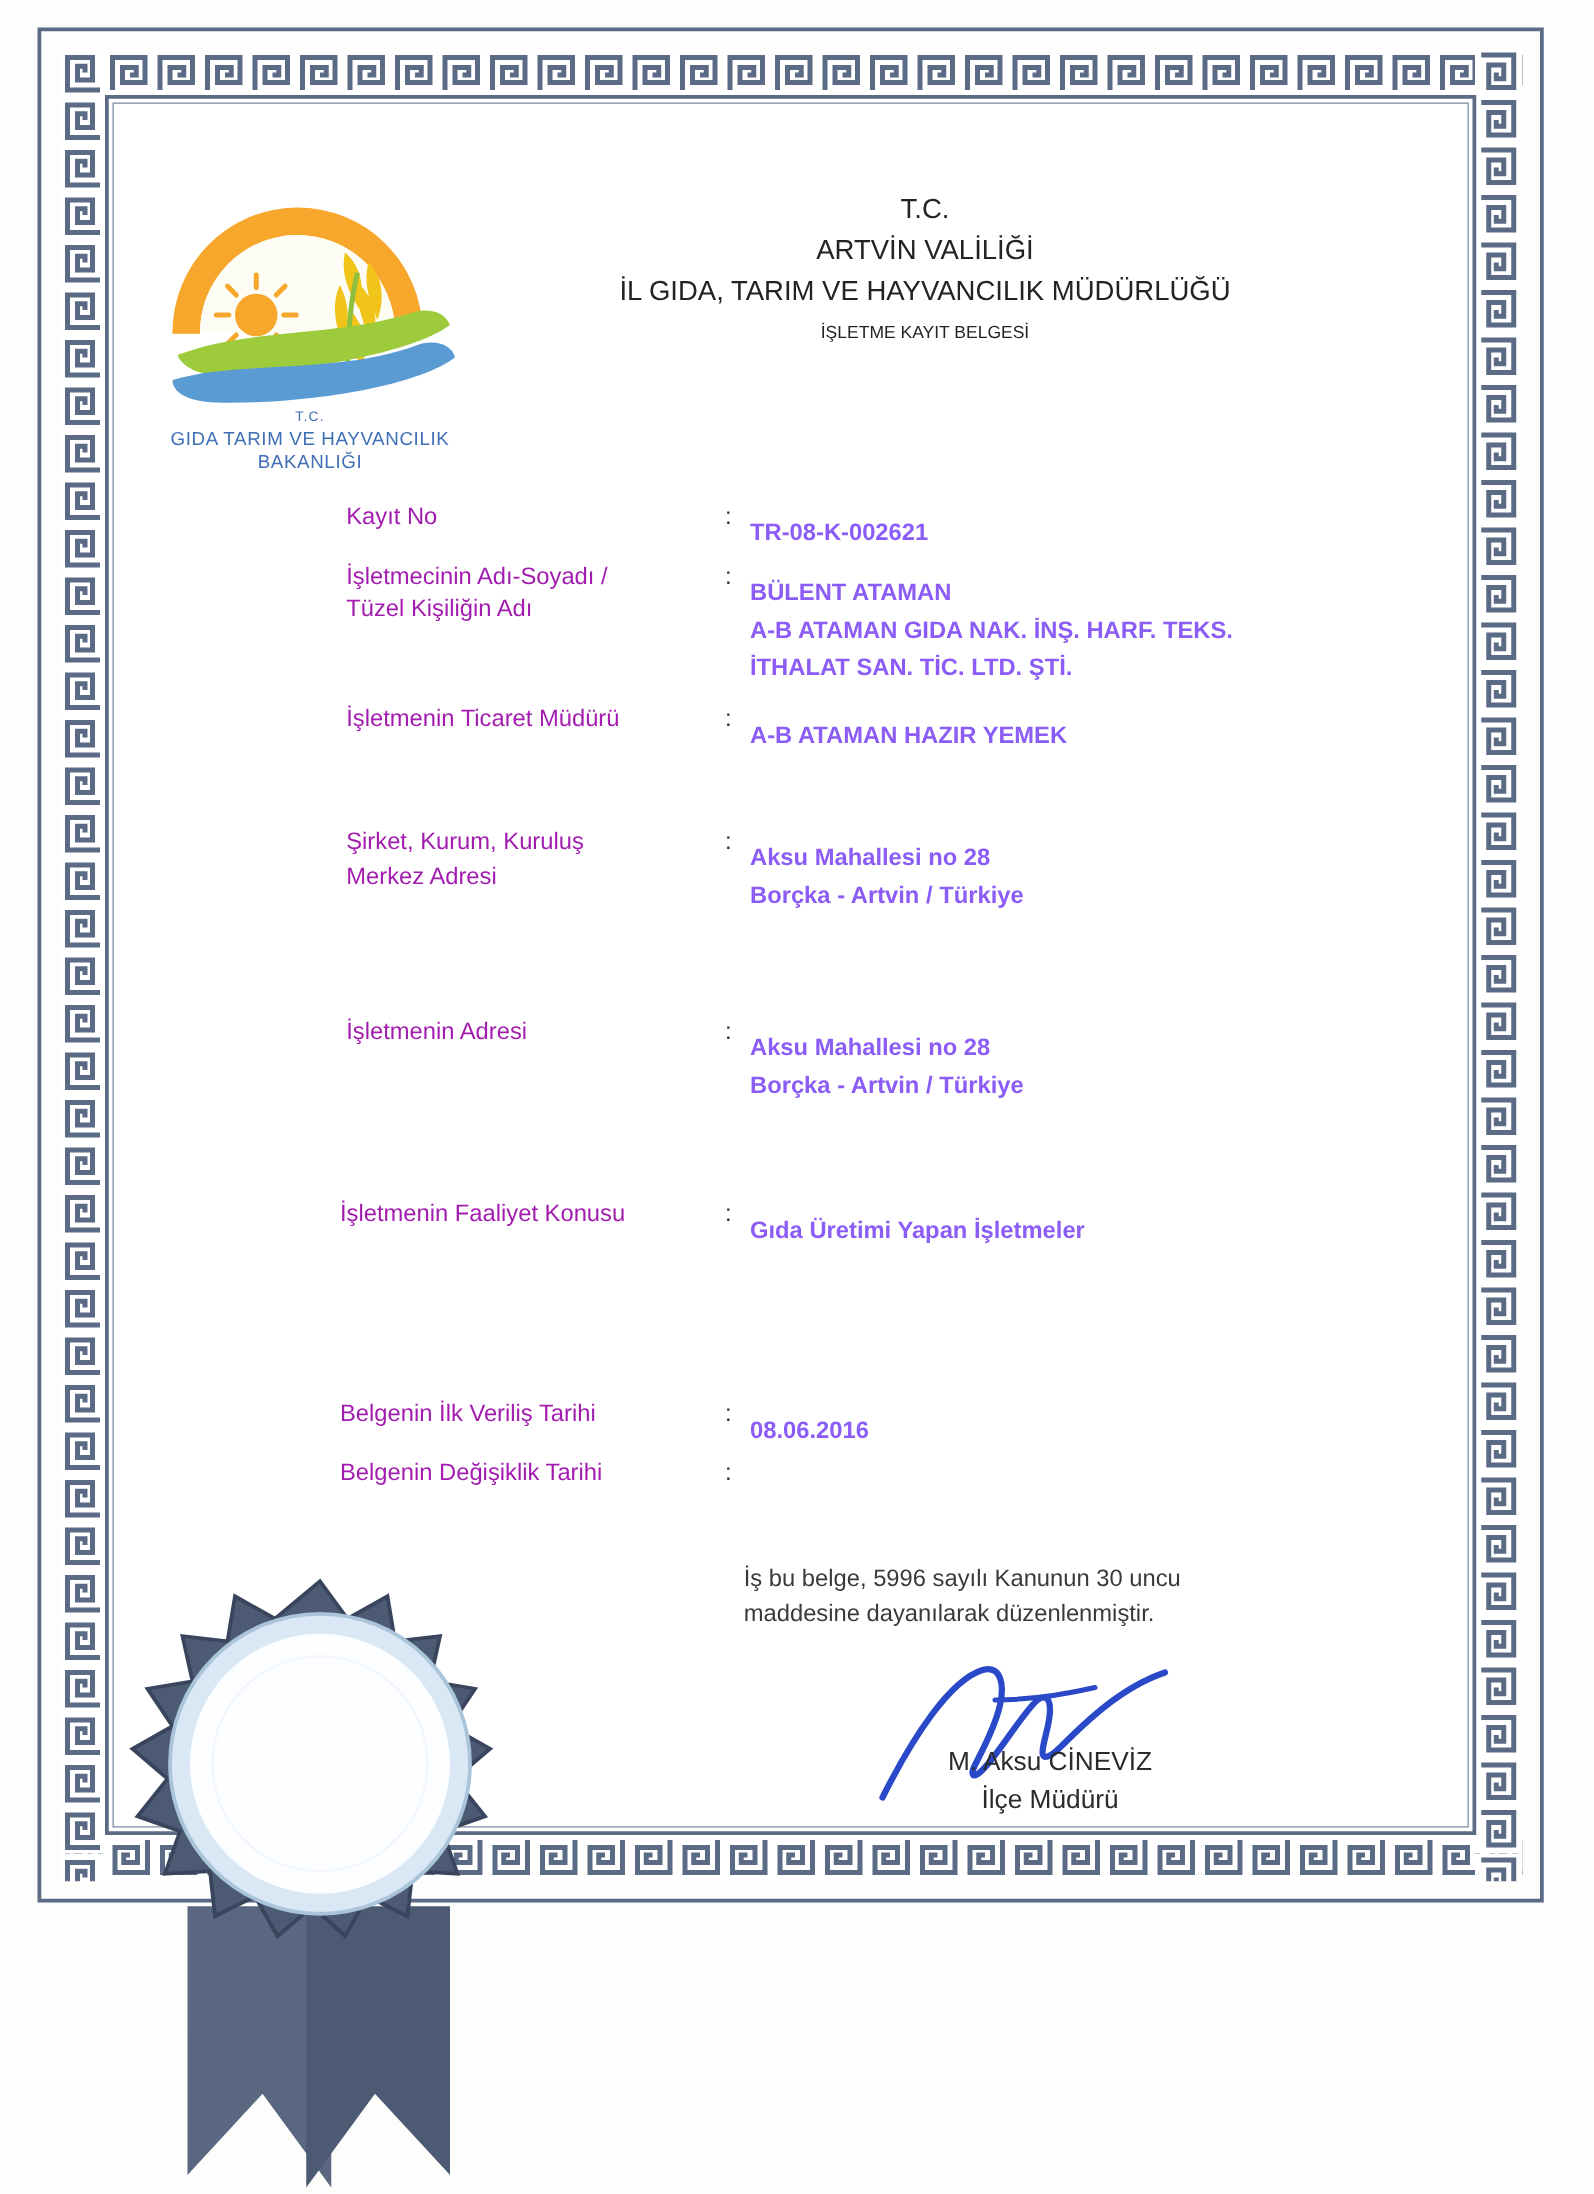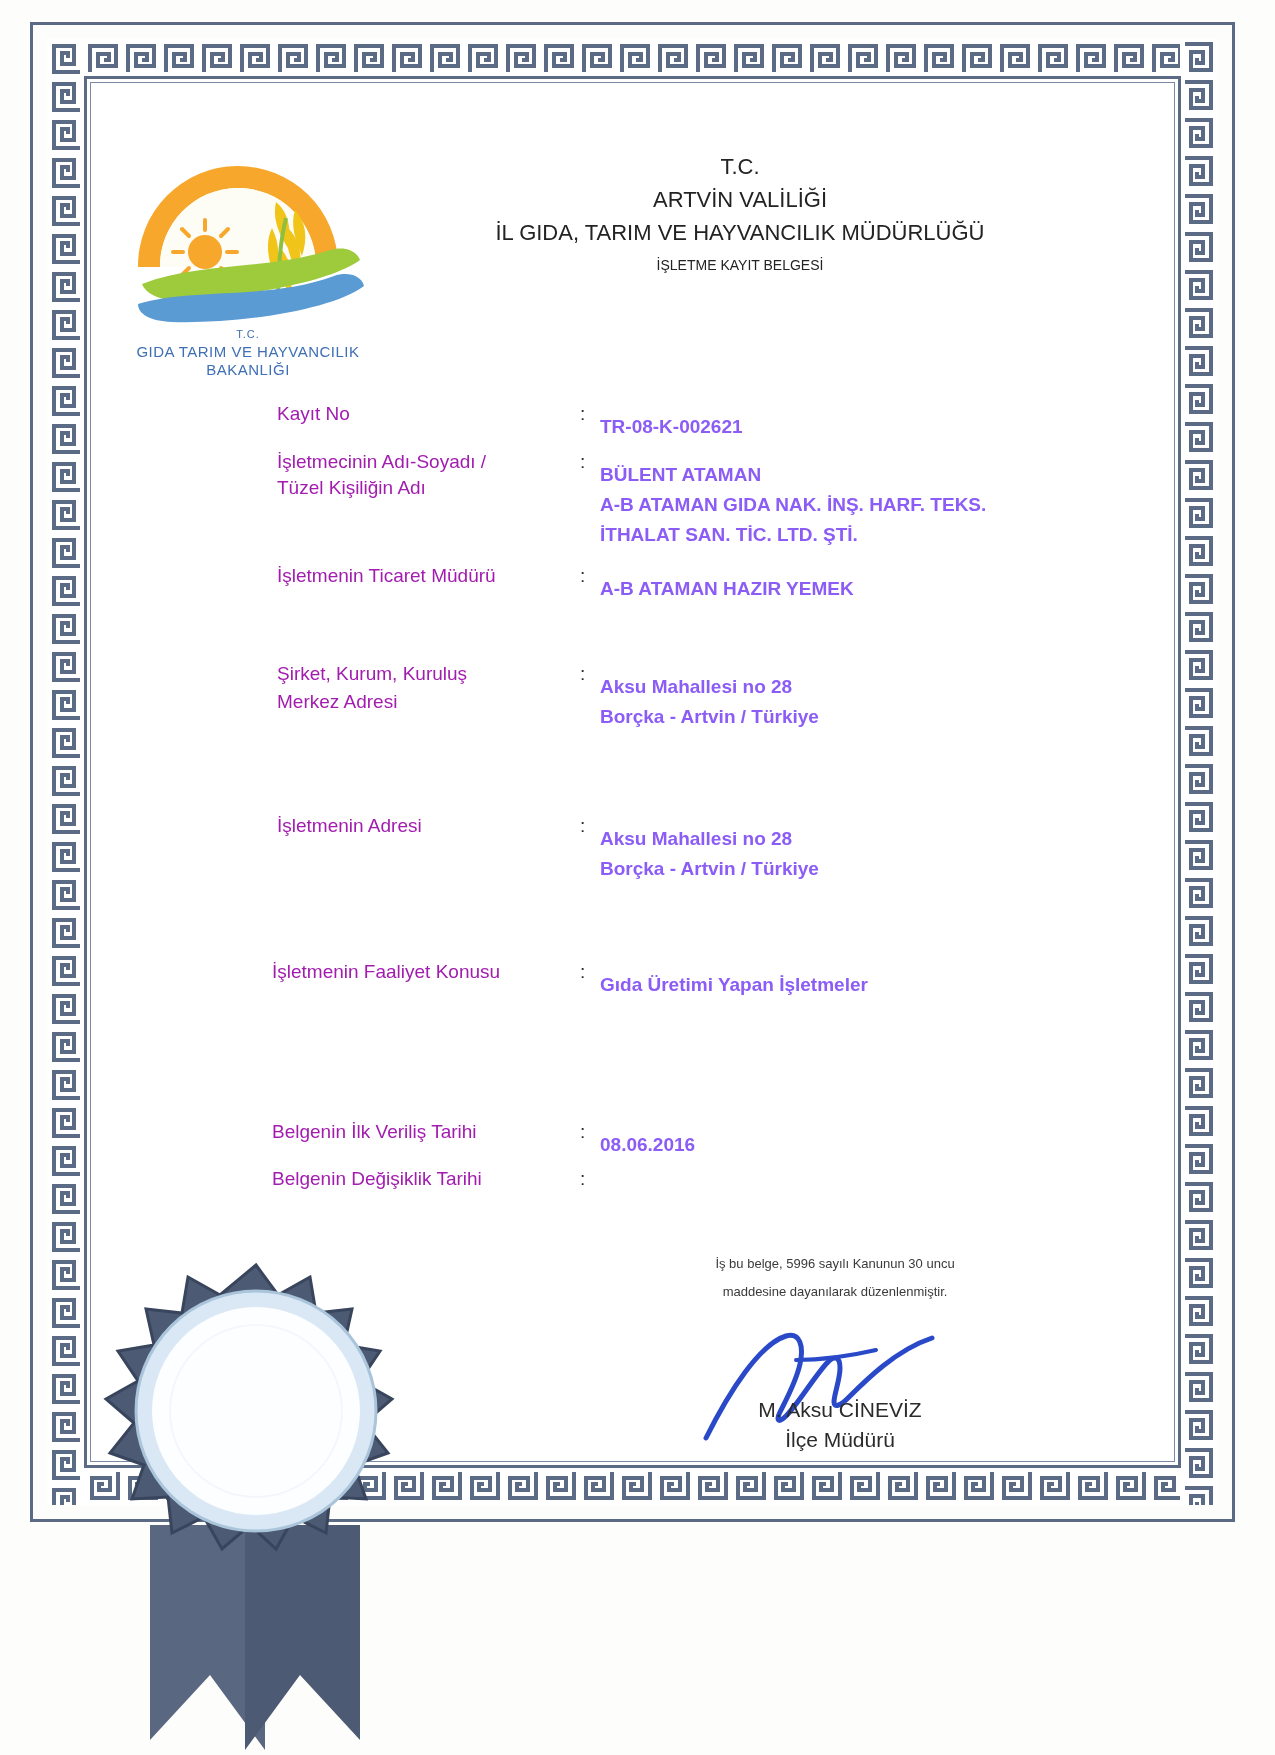--- a/index.html
+++ b/index.html
@@ -133,24 +133,23 @@
     color: #8b5cf6;
     margin-top: 12px;
   }
 
   
   .note {
     position: absolute;
     left: 595px;
     top: 1250px;
     width: 480px;
-    font-size: 13px;
+    font-size: 19px;
     line-height: 28px;
     color: #3a3a3a;
-    text-align: center;
   }
   .sign-name {
     position: absolute;
     left: 680px;
     top: 1395px;
     width: 320px;
     text-align: center;
     font-size: 21px;
     line-height: 30px;
     color: #2b2b2b;

